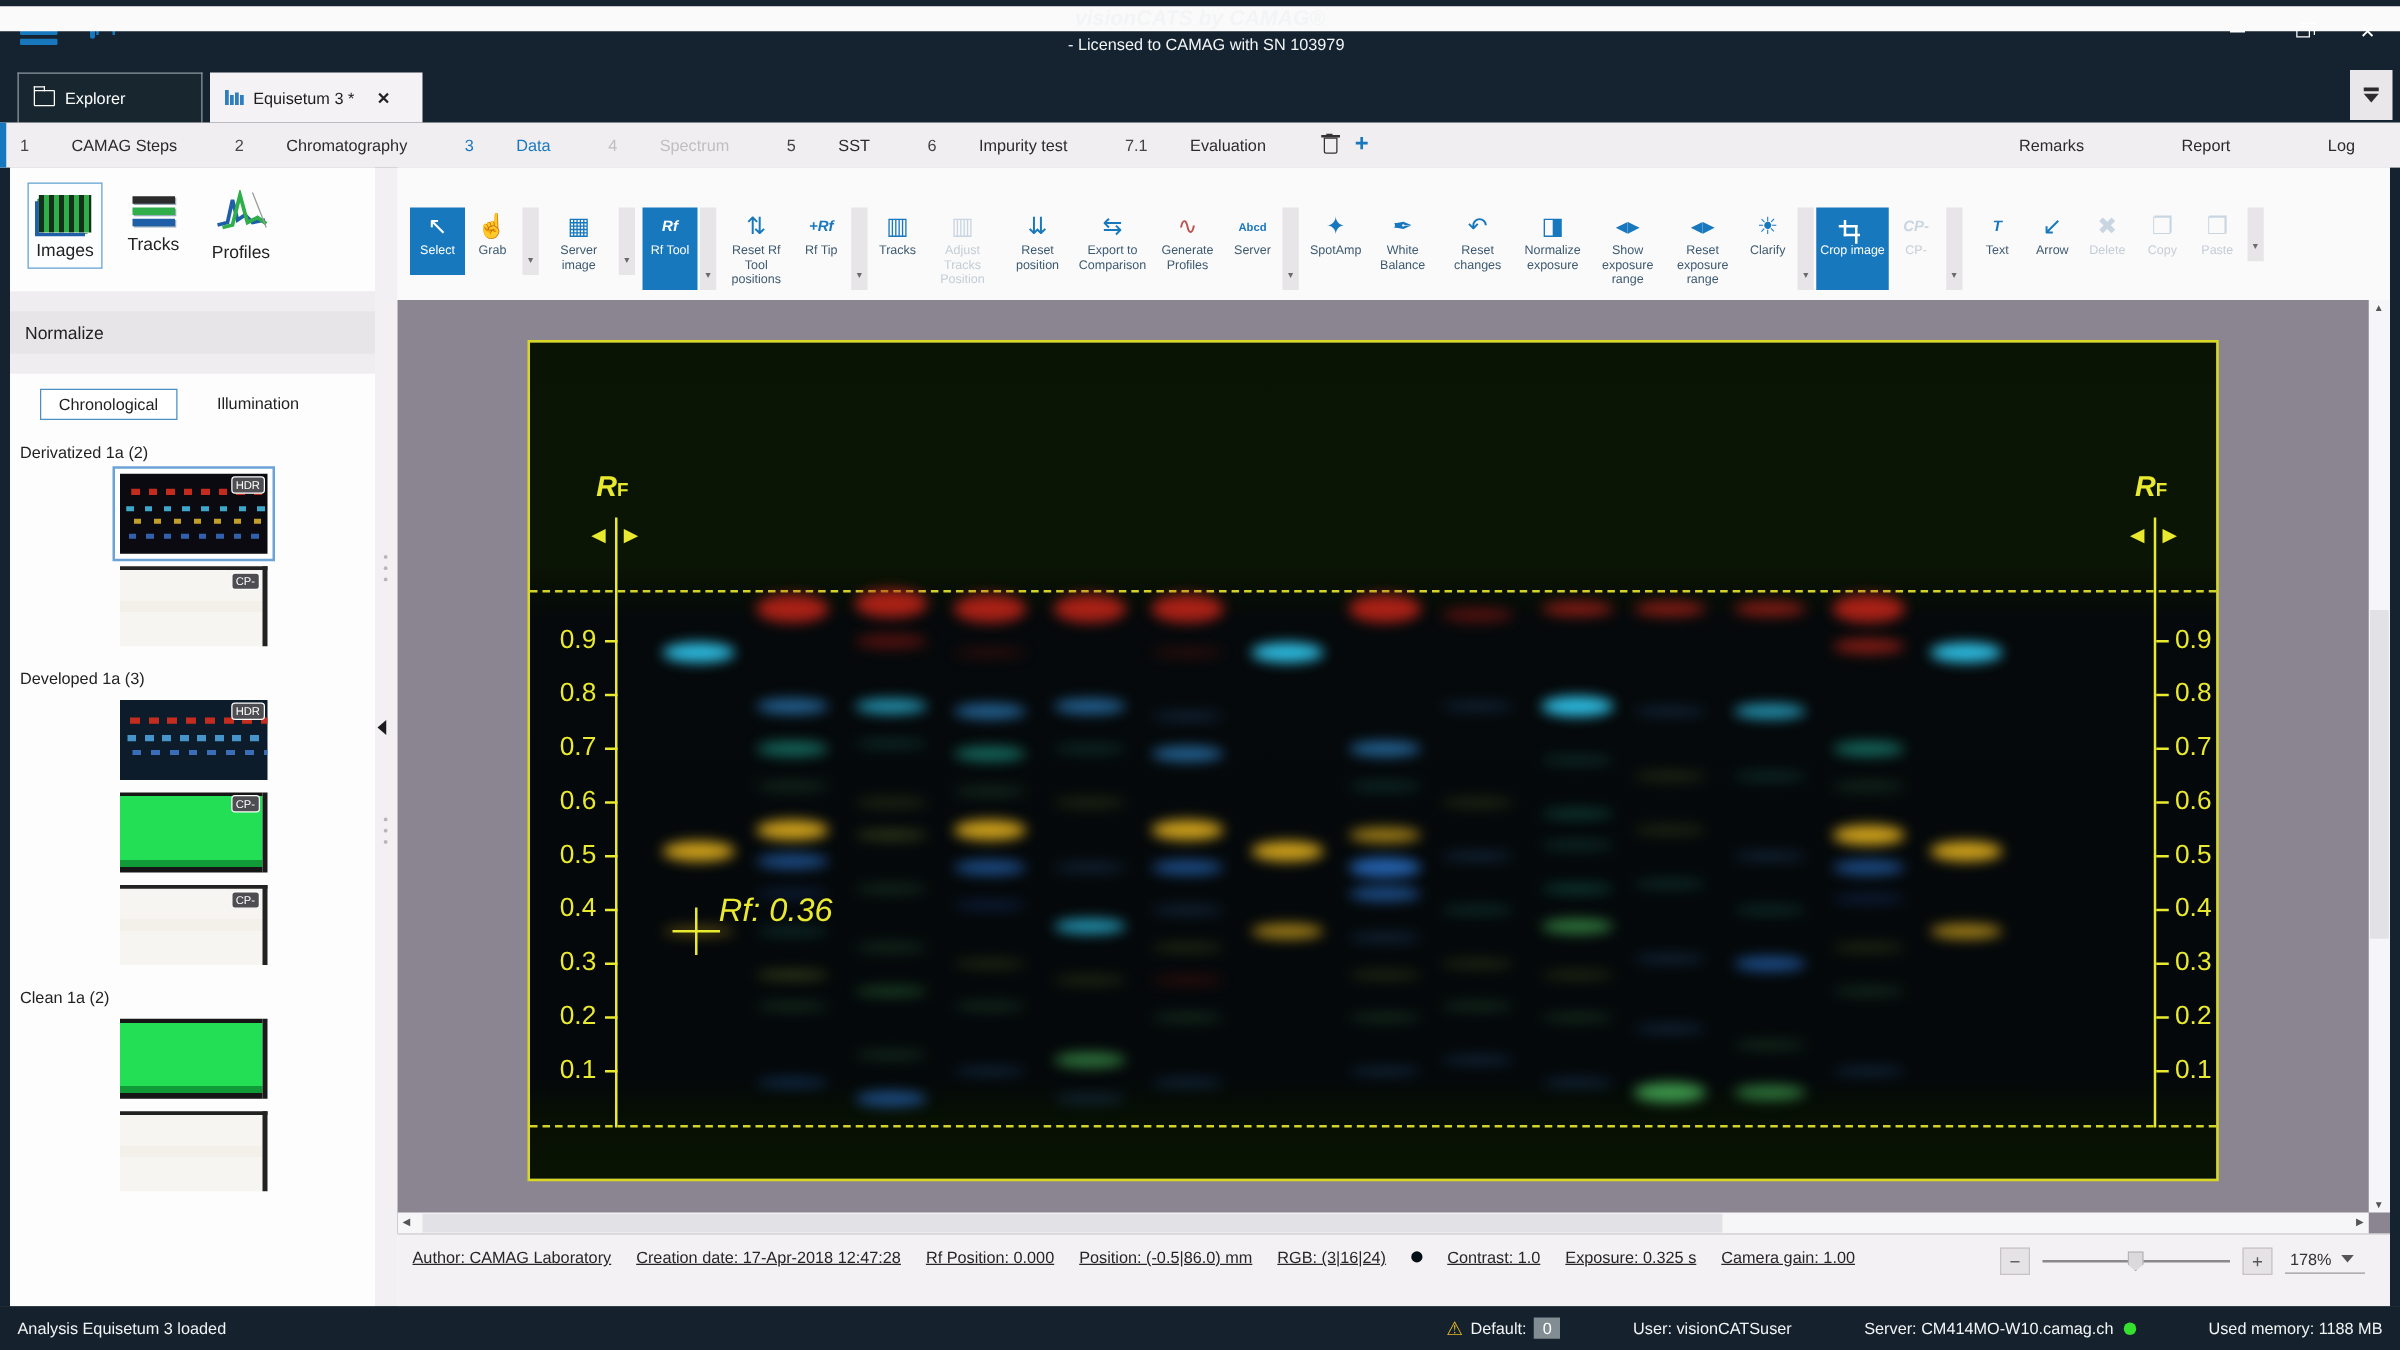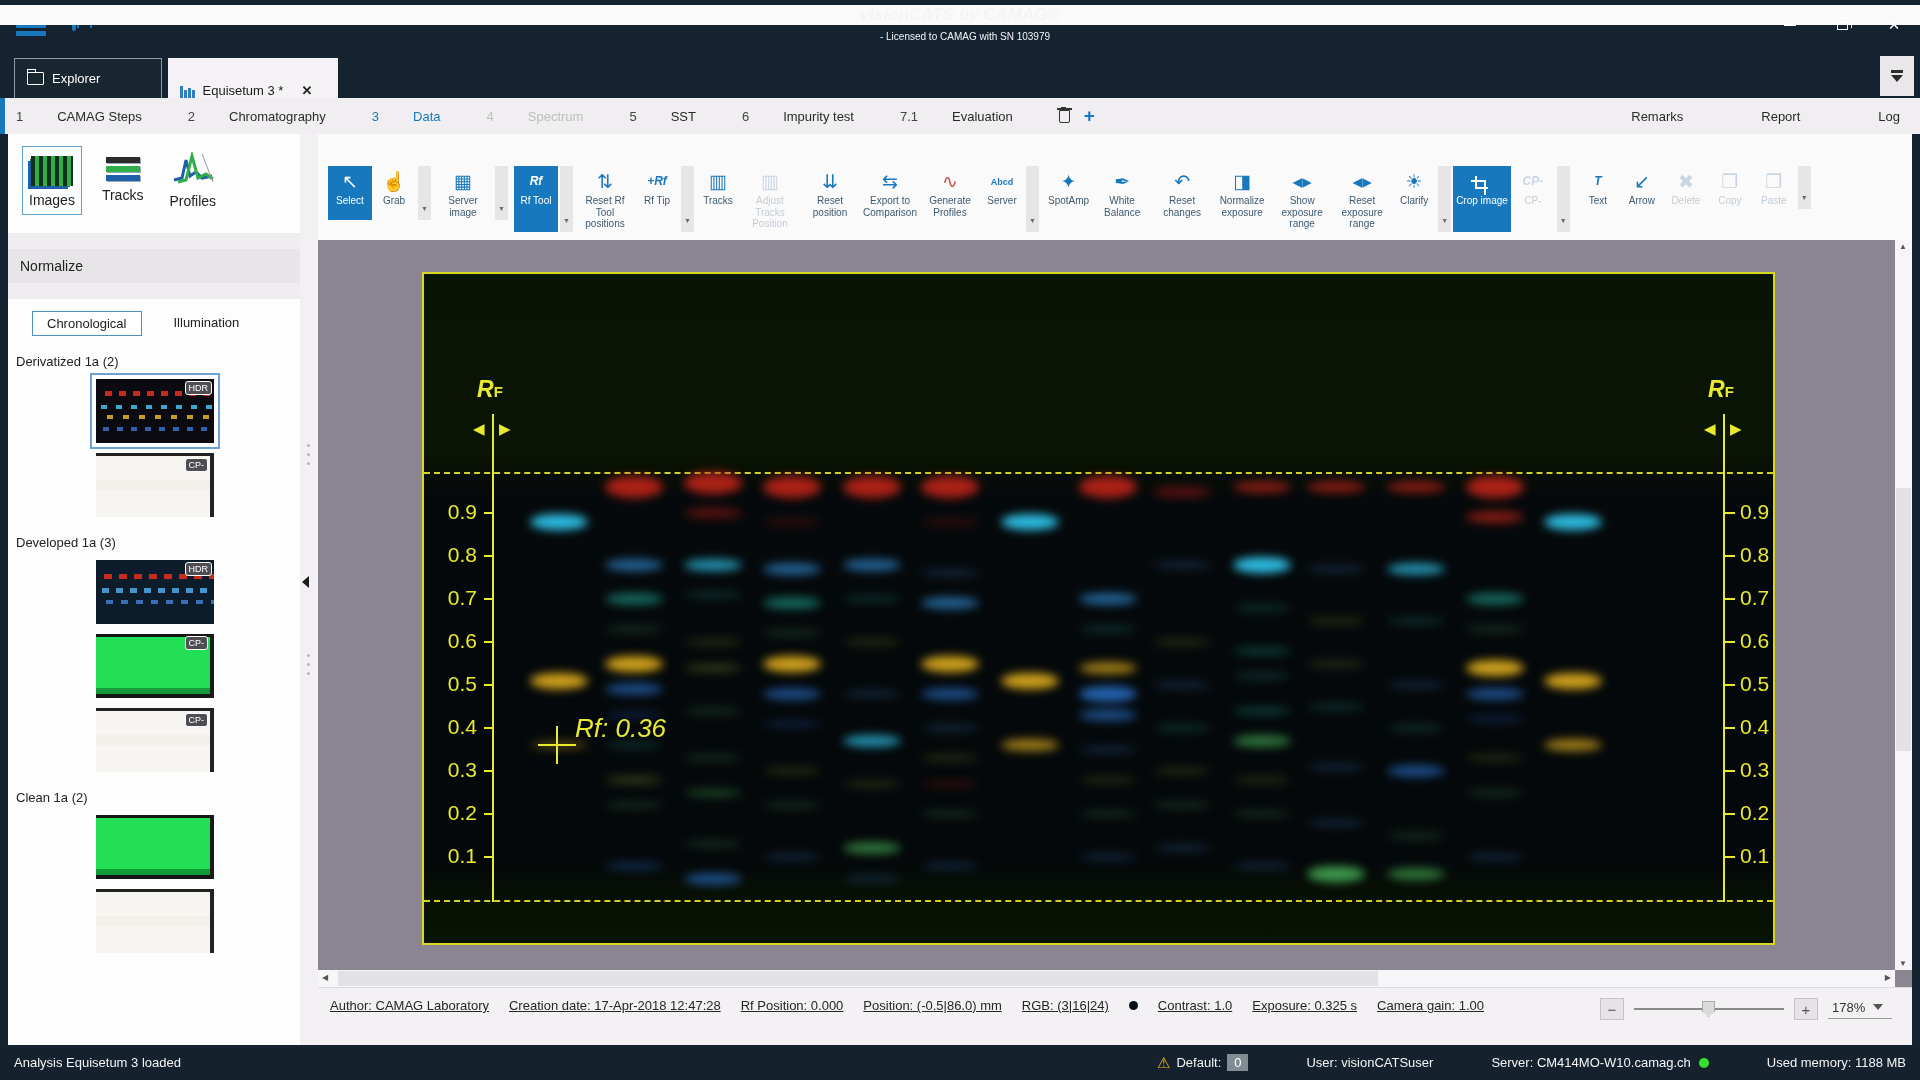--- a/index.html
+++ b/index.html
@@ -9,38 +9,38 @@
   
   .titlebar { height:50px; background:#14232f; position:relative;
     display:flex; align-items:center; }
   .hamburger { width:30px; height:22px; margin-left:16px; display:flex;
     flex-direction:column; justify-content:space-between; cursor:pointer; }
   .hamburger span { height:5px; background:#1878be; border-radius:1px; }
   .save-btn { margin-left:26px; width:26px; height:26px; position:relative; }
   .titlebar-title { position:absolute; left:0; right:0; text-align:center;
     color:#f2f4f6; font-size:17px; }
   .titlebar-title .main { font-style:italic; font-weight:bold; }
-  .titlebar-title .sub { font-size:10px; font-weight:normal; margin-left:10px; }
+  .titlebar-title .sub { font-size:13px; font-weight:normal; margin-left:10px; }
   .win-btns { position:absolute; right:0; top:0; height:50px; display:flex; }
   .win-btn { width:52px; height:50px; display:flex; align-items:center;
     justify-content:center; color:#fff; font-size:15px; }
   .glyph-min { width:12px; height:2px; background:#fff; display:block; }
   .glyph-restore { width:11px; height:9px; border:1.5px solid #fff; position:relative; }
   .glyph-restore::before { content:""; position:absolute; left:2px; top:-4px;
     width:11px; height:9px; border-top:1.5px solid #fff; border-right:1.5px solid #fff; }
   .glyph-close::before { content:"✕"; }
 
   
   .tabrow { height:48px; background:#14232f; position:relative;
     display:flex; align-items:flex-end; padding-left:14px; }
   .tab { height:40px; display:flex; align-items:center; padding:0 12px;
     font-size:13px; gap:8px; }
   .tab.explorer { width:148px; color:#fff; border:1px solid #8d99a3;
     border-bottom:none; background:#17262f; }
-  .tab.doc { background:#f4f2f4; color:#1c1c1c; margin-left:6px; min-width:170px;align-items:flex-end; }
+  .tab.doc { background:#f4f2f4; color:#1c1c1c; margin-left:6px; min-width:170px; }
   .tab .close { margin-left:10px; font-weight:bold; color:#222; }
   .folder-icon { width:17px; height:13px; border:1.5px solid #fff;
     border-radius:1px; position:relative; }
   .folder-icon::before { content:""; position:absolute; top:-4px; left:-1px;
     width:7px; height:3px; border:1.5px solid #fff; border-bottom:none; }
   .minichart-icon { display:flex; align-items:flex-end; gap:1.5px; height:12px; }
   .minichart-icon i { width:2.5px; background:#2f7fbe; display:block; }
   .minichart-icon i:nth-child(1){height:12px;} .minichart-icon i:nth-child(2){height:8px;}
   .minichart-icon i:nth-child(3){height:10px;} .minichart-icon i:nth-child(4){height:8px;}
   .filter-btn { position:absolute; right:6px; bottom:2px; width:34px; height:40px;
@@ -61,21 +61,21 @@
   .wf-label { margin-right:34px; }
   .wf-step.active .wf-num, .wf-step.active .wf-label { color:#1878be; }
   .wf-step.disabled .wf-num, .wf-step.disabled .wf-label { color:#bfbfbf; }
   .trash-icon { width:11px; height:13px; border:1.5px solid #333;
     border-radius:0 0 2px 2px; position:relative; margin:0 10px 0 0; }
   .trash-icon::before { content:""; position:absolute; top:-4px; left:1px;
     width:5px; height:2px; background:#333; }
   .trash-icon::after { content:""; position:absolute; top:-2.5px; left:-3px;
     right:-3px; height:1.5px; background:#333; }
   .wf-add { color:#1878be; font-size:19px; font-weight:bold; margin-left:4px; }
-  .wf-links { position:absolute; right:20px; display:flex; gap:78px; }
+  .wf-links { position:absolute; right:36px; display:flex; gap:78px; }
 
   
   .content { display:flex; height:911px; border-left:8px solid #14232f;
     border-right:8px solid #14232f; background:#efedef; }
 
   
   .sidebar { width:292px; background:#efedef; display:flex; flex-direction:column; }
   .section-header { background:#e7e5e7; height:34px; display:flex; align-items:center;
     padding-left:12px; font-size:14px; color:#222; }
   .dt-body { background:#fdfdfd; padding:12px 8px 18px 14px; display:flex; gap:14px; }

